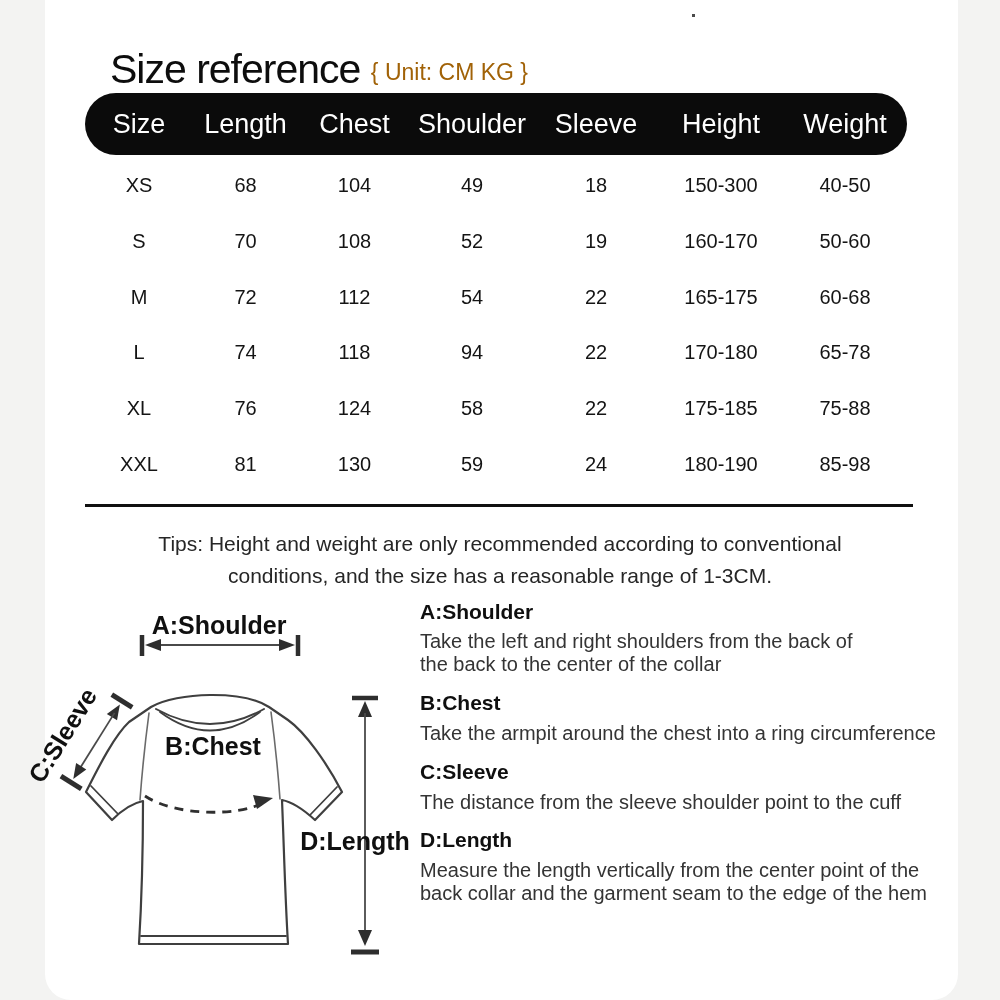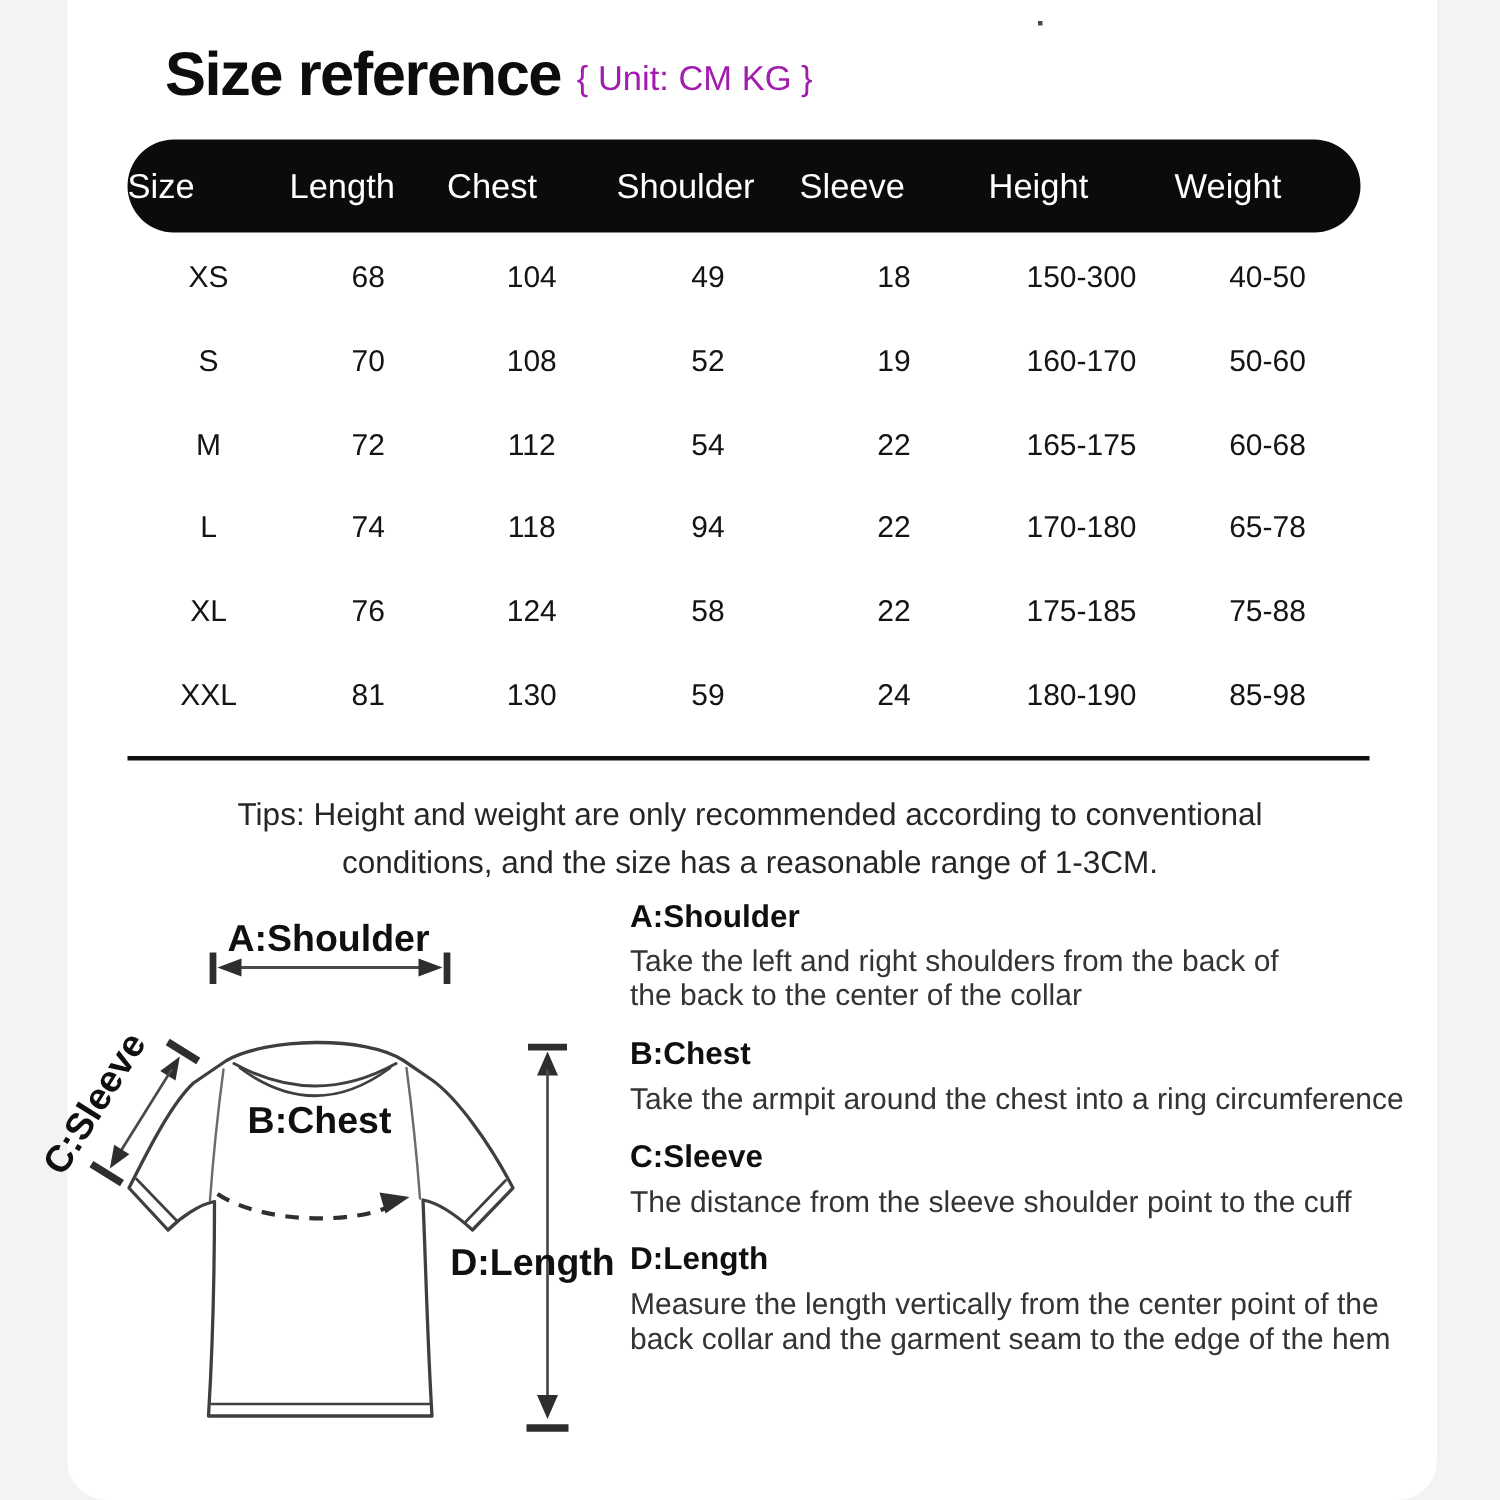--- a/index.html
+++ b/index.html
@@ -12,31 +12,31 @@
   }
   .stage{position:relative;width:1000px;height:1000px;}
   .card{
     position:absolute;left:45px;top:0;width:913px;height:1000px;
     background:#ffffff;border-radius:0 0 26px 26px;
   }
   .artifact-dot{position:absolute;left:692px;top:14px;width:3px;height:3px;background:#4a4a4a;}
 
   
   .title-row{position:absolute;left:110px;top:26px;white-space:nowrap;}
-  .page-title{font-size:41px;font-weight:700;letter-spacing:-1px;color:#0d0d0d;display:inline-block;}
-  .unit-note{font-size:23px;font-weight:400;color:#a21caf;display:inline-block;margin-left:6px;position:relative;top:-3px;}
+  .page-title{font-size:41px;font-weight:400;letter-spacing:-1px;color:#0d0d0d;display:inline-block;margin-top:20px;}
+  .unit-note{font-size:23px;font-weight:400;color:#a16207;display:inline-block;margin-left:6px;position:relative;top:-3px;}
 
   
   .thead{
     position:absolute;left:85px;top:93px;width:822px;height:62px;
     border-radius:31px;
     display:grid;grid-template-columns:108px 105px 113px 122px 126px 124px 124px;
     align-items:center;
   }
-  .thead .cell{color:#ffffff;font-size:23px;text-align:left;}
+  .thead .cell{color:#ffffff;font-size:27px;text-align:center;}
   .tbody{
     position:absolute;left:85px;top:158px;width:822px;
   }
   .trow{
     display:grid;grid-template-columns:108px 105px 113px 122px 126px 124px 124px;
     height:55.7px;align-items:center;
   }
   .trow .cell{font-size:20px;color:#141414;text-align:center;}
 
   .divider{position:absolute;left:85px;top:504px;width:828px;height:3px;background:#101010;}

